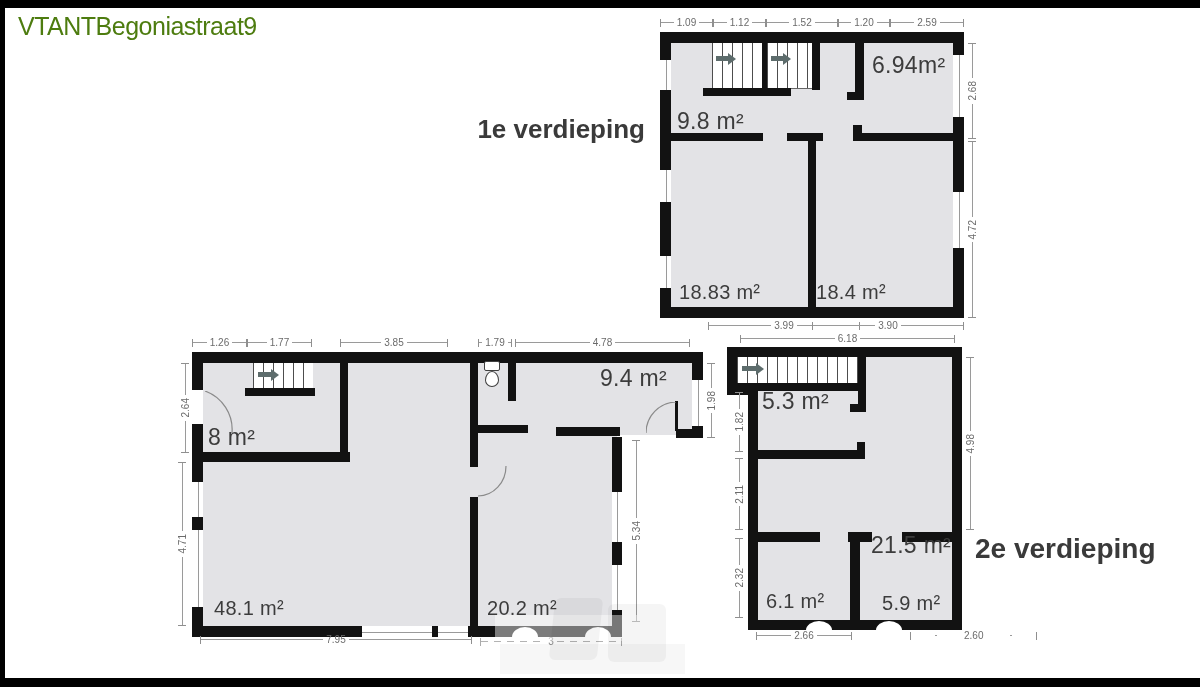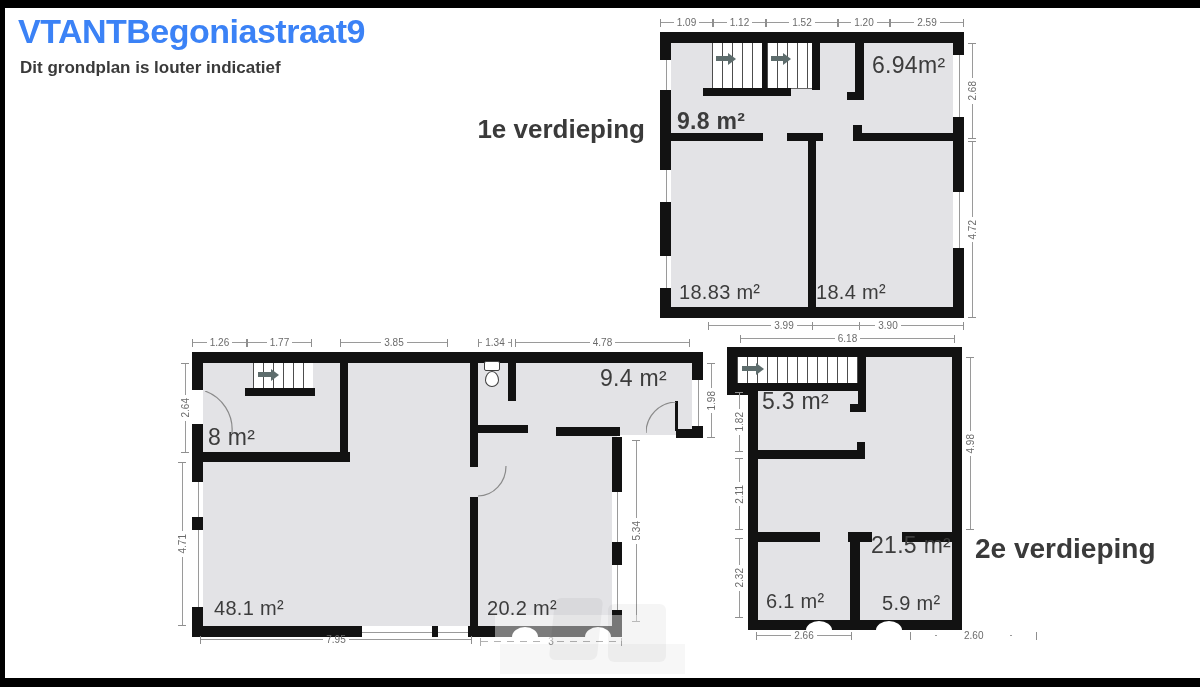--- a/index.html
+++ b/index.html
@@ -1,19 +1,19 @@
 <!DOCTYPE html>
 <html><head>
 <meta charset="utf-8">
 <style>
   html,body{margin:0;padding:0;background:#fff;}
   #canvas{position:relative;width:1200px;height:687px;background:#ffffff;overflow:hidden;
           font-family:"Liberation Sans", sans-serif;}
   .bar{position:absolute;background:#000;}
-  .title{position:absolute;left:18px;top:12px;font-size:34px;font-weight:700;color:#3b82f6;letter-spacing:-0.5px;}
+  .title{position:absolute;left:18px;top:12px;font-size:25px;font-weight:400;color:#4d7c0f;letter-spacing:-0.5px;}
   .subtitle{position:absolute;left:20px;top:58px;font-size:17px;font-weight:700;color:#3a3a3a;}
   .ftitle{position:absolute;font-weight:700;color:#3a3a3a;white-space:nowrap;}
   .room{position:absolute;font-size:20px;color:#3c3c3c;white-space:nowrap;letter-spacing:0.3px;}
   .f{position:absolute;background:#e3e3e6;}
   .w{position:absolute;background:#121212;}
   .mask{position:absolute;background:#fff;}
   .win{position:absolute;background:#fff;}
   .win.v::after{content:"";position:absolute;left:50%;top:0;bottom:0;width:1px;background:#9a9a9a;}
   .win.h::after{content:"";position:absolute;top:50%;left:0;right:0;height:1px;background:#9a9a9a;}
   .gap{position:absolute;background:#fff;}
@@ -41,21 +41,20 @@
 </head>
 <body>
 
 <div id="canvas">
 
   <div class="bar" style="left:0;top:0;width:1200px;height:8px;"></div>
   <div class="bar" style="left:0;top:0;width:5px;height:687px;"></div>
   <div class="bar" style="left:0;top:678px;width:1200px;height:9px;"></div>
 
   <div class="title">VTANTBegoniastraat9</div>
-  <div class="subtitle">Dit grondplan is louter indicatief</div>
 
   <div class="ftitle" style="left:420px;top:114px;width:225px;font-size:26px;text-align:right;">1e verdieping</div>
   <div class="ftitle" style="left:975px;top:533px;font-size:28px;">2e verdieping</div>
 
   <div class="f" style="left:666px;top:38px;width:292px;height:274px;"></div>
 
   <div class="w" style="left:660px;top:32px;width:304px;height:11px;"></div>
   <div class="w" style="left:660px;top:307px;width:304px;height:11px;"></div>
   <div class="w" style="left:660px;top:32px;width:11px;height:286px;"></div>
   <div class="w" style="left:953px;top:32px;width:11px;height:286px;"></div>
@@ -76,21 +75,21 @@
   <div class="w" style="left:812px;top:43px;width:8px;height:47px;"></div>
   <div class="w" style="left:855px;top:43px;width:9px;height:57px;"></div>
   <div class="w" style="left:847px;top:92px;width:10px;height:8px;"></div>
   <div class="w" style="left:671px;top:133px;width:92px;height:8px;"></div>
   <div class="w" style="left:787px;top:133px;width:36px;height:8px;"></div>
   <div class="w" style="left:853px;top:133px;width:101px;height:8px;"></div>
   <div class="w" style="left:853px;top:125px;width:9px;height:8px;"></div>
   <div class="w" style="left:808px;top:137px;width:8px;height:170px;"></div>
 
   <div class="room" style="left:872px;top:52px;font-size:23px;">6.94m²</div>
-  <div class="room" style="left:677px;top:108px;font-size:23px;font-weight:bold;">9.8 m²</div>
+  <div class="room" style="left:677px;top:108px;font-size:23px;">9.8 m²</div>
   <div class="room" style="left:679px;top:281px;">18.83 m²</div>
   <div class="room" style="left:816px;top:281px;">18.4 m²</div>
 
   <div class="dim h" style="left:660px;top:17px;width:53px;">
       <i></i>
       <b>1.09</b>
       <i></i>
     </div>
   <div class="dim h" style="left:713px;top:17px;width:53px;">
       <i></i>
@@ -193,21 +192,21 @@
       <b>1.77</b>
       <i></i>
     </div>
   <div class="dim h" style="left:340px;top:337px;width:108px;">
       <i></i>
       <b>3.85</b>
       <i></i>
     </div>
   <div class="dim h" style="left:478px;top:337px;width:34px;">
       <i></i>
-      <b>1.34</b>
+      <b>1.79</b>
       <i></i>
     </div>
   <div class="dim h" style="left:515px;top:337px;width:175px;">
       <i></i>
       <b>4.78</b>
       <i></i>
     </div>
   <div class="dim v" style="left:179px;top:363px;height:90px;">
       <i></i>
       <b>2.64</b>

